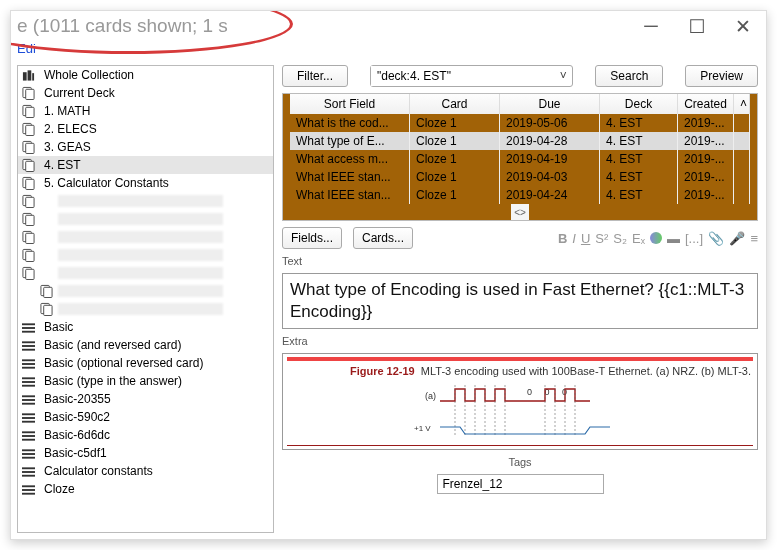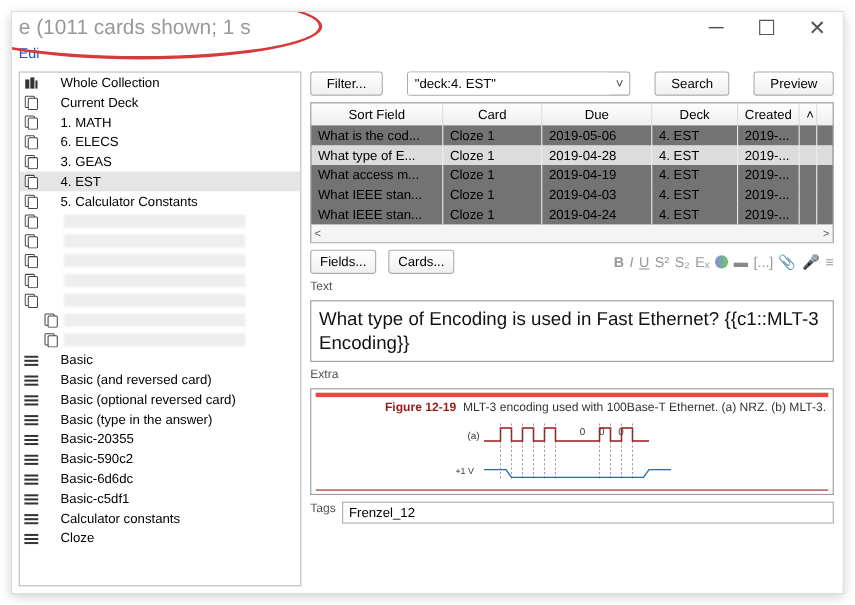--- a/index.html
+++ b/index.html
@@ -6,52 +6,52 @@
 body { font-family: "Segoe UI", Tahoma, sans-serif; font-size: 12px; background: #fff; width: 777px; height: 550px; position: relative; }
 .outer { position: absolute; top: 10px; left: 10px; right: 10px; bottom: 10px; box-shadow: 0 3px 10px rgba(0,0,0,0.2); background: #fff; border: 1px solid #ddd; display: flex; flex-direction: column; overflow: hidden; }
 .titlebar { height: 30px; background: #fff; display: flex; align-items: center; color: #999; font-size: 19px; padding-left: 6px; position: relative; }
 .titlebar-text { white-space: nowrap; overflow: hidden; }
 .winbtns { position: absolute; right: 0; top: 0; display: flex; }
 .winbtn { width: 46px; height: 30px; display: flex; align-items: center; justify-content: center; color: #555; }
 .ellipse { position: absolute; top: -17px; left: -48px; width: 330px; height: 60px; border: 3px solid #d63a3a; border-radius: 50%; pointer-events: none; z-index: 100; }
 .menubar { height: 18px; color: #1d4ed8; padding-left: 6px; font-size: 13px; }
 .content { flex: 1; display: flex; overflow: hidden; }
 .sidebar { width: 257px; border: 1px solid #bbb; margin: 6px 0 6px 6px; overflow-y: auto; overflow-x: hidden; background: #fff; position: relative; }
-.tree-item { display: flex; align-items: center; height: 18px; padding: 0 4px; gap: 20px; white-space: nowrap; cursor: default; }
+.tree-item { display: flex; align-items: center; height: 18px; padding: 0 4px; gap: 9px; white-space: nowrap; cursor: default; }
 .tree-item.sub { padding-left: 22px; }
 .tree-item.selected { background: #e5e5e5; }
 .tree-item.placeholder { position: relative; }
 .tree-item.placeholder::after { content: ""; position: absolute; left: 40px; top: 3px; bottom: 3px; right: 50px; background: #eee; filter: blur(1px); }
 .deck-icon { width: 13px; height: 14px; display: inline-block; }
 .deck-icon svg, .notetype-icon svg { width: 100%; height: 100%; }
 .notetype-icon { width: 13px; height: 10px; display: inline-block; }
 .main { flex: 1; display: flex; flex-direction: column; padding: 6px 8px 6px 8px; gap: 6px; overflow: hidden; }
 .toolbar { display: flex; gap: 22px; align-items: flex-start; }
 .btn { background: linear-gradient(#fff,#f0f0f0); border: 1px solid #aaa; border-radius: 3px; padding: 3px 14px; font-size: 12px; cursor: default; }
 .search-box { flex: 1; display: flex; align-items: center; border: 1px solid #aaa; border-radius: 3px; background: #fff; }
 .search-input { flex: 1; border: none; outline: none; padding: 3px 6px; font-size: 12px; }
 .search-drop { width: 18px; text-align: center; color: #444; }
-.table-wrap { border: 1px solid #bbb; background: #737373; display: flex; flex-direction: column; }
+.table-wrap { border: 1px solid #bbb; background: #a16207; display: flex; flex-direction: column; align-items: center; }
 .thead { display: grid; grid-template-columns: 120px 90px 100px 78px 56px 16px; background: linear-gradient(#fdfdfd,#f0f0f0); font-size: 12px; }
 .th { border-right: 1px solid #ddd; padding: 3px 6px; text-align: center; }
 .tbody { max-height: 110px; overflow: hidden; }
 .tr { display: grid; grid-template-columns: 120px 90px 100px 78px 56px 16px; font-size: 12px; }
 .tr.selected { background: #dcdcdc; }
 .td { padding: 2px 6px; border-right: 1px solid #eee; white-space: nowrap; overflow: hidden; text-overflow: ellipsis; }
 .tscroll { height: 16px; background: #f5f5f5; display: flex; justify-content: space-between; align-items: center; padding: 0 3px; color: #666; font-size: 10px; }
 .editbar { display: flex; align-items: center; gap: 11px; }
 .editbar-right { margin-left: auto; display: flex; gap: 5px; align-items: center; color: #999; font-size: 13px; }
 .fieldlabel { font-size: 11px; color: #555; }
 .fieldbox { border: 1px solid #999; background: #fff; padding: 5px 7px; font-size: 17px; color: #111; line-height: 1.3; }
 .extra-wrap { border: 1px solid #999; background: #fff; padding: 3px 4px; }
 .extra-img { border-top: 4px solid #ef4444; border-bottom: 1px solid #9a1a1a; padding: 4px 2px; position: relative; text-align: right; }
 .fig-title { font-size: 11px; color: #333; }
 .fig-title b { color: #9a1a1a; }
 .wave-area { position: relative; height: 60px; margin-top: 4px; }
-.tags-row { display: flex; gap: 6px; }
+.tags-row { display: flex; align-items: center; gap: 6px; flex-direction: column; }
 .tags-input { flex: 1; border: 1px solid #aaa; padding: 2px 5px; font-size: 12px; }
 .sidebar::-webkit-scrollbar { width: 16px; }
 .sidebar::-webkit-scrollbar-track { background: #f0f0f0; }
 .sidebar::-webkit-scrollbar-thumb { background: #ccc; border: 1px solid #bbb; }
 .sidebar::-webkit-scrollbar-button { height: 16px; background: #f0f0f0; border: 1px solid #ddd; }
 </style>
 </head>
 <body>
 
 <div class="outer">
@@ -89,21 +89,21 @@
               <rect x="1" y="1" width="9" height="11" rx="1" fill="#fff" stroke="#444"></rect>
               <rect x="4" y="3" width="9" height="11" rx="1" fill="#fff" stroke="#444"></rect>
             </svg></span>
           <span>1. MATH</span>
         </div>
         <div class="tree-item">
           <span class="deck-icon"><svg viewBox="0 0 14 14">
               <rect x="1" y="1" width="9" height="11" rx="1" fill="#fff" stroke="#444"></rect>
               <rect x="4" y="3" width="9" height="11" rx="1" fill="#fff" stroke="#444"></rect>
             </svg></span>
-          <span>6. ELECS</span>
+          <span>2. ELECS</span>
         </div>
         <div class="tree-item">
           <span class="deck-icon"><svg viewBox="0 0 14 14">
               <rect x="1" y="1" width="9" height="11" rx="1" fill="#fff" stroke="#444"></rect>
               <rect x="4" y="3" width="9" height="11" rx="1" fill="#fff" stroke="#444"></rect>
             </svg></span>
           <span>3. GEAS</span>
         </div>
         <div class="tree-item selected">
           <span class="deck-icon"><svg viewBox="0 0 14 14">

